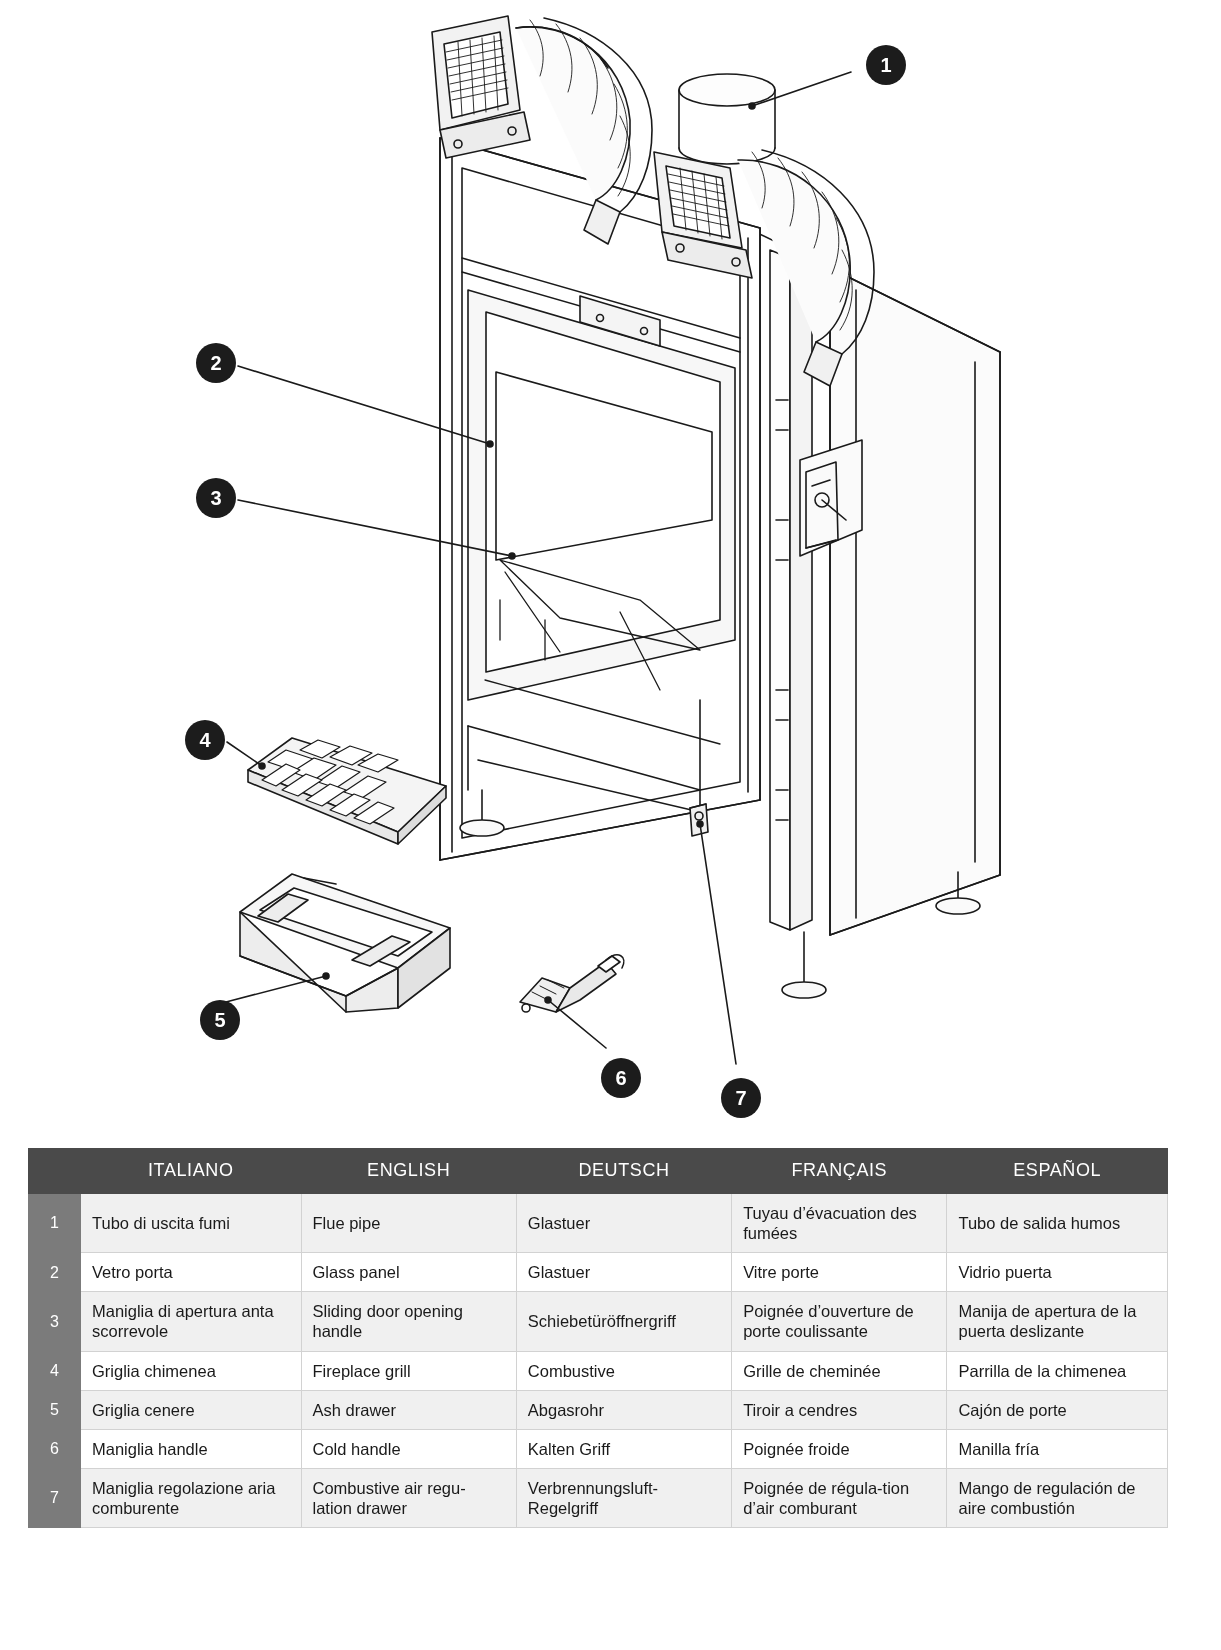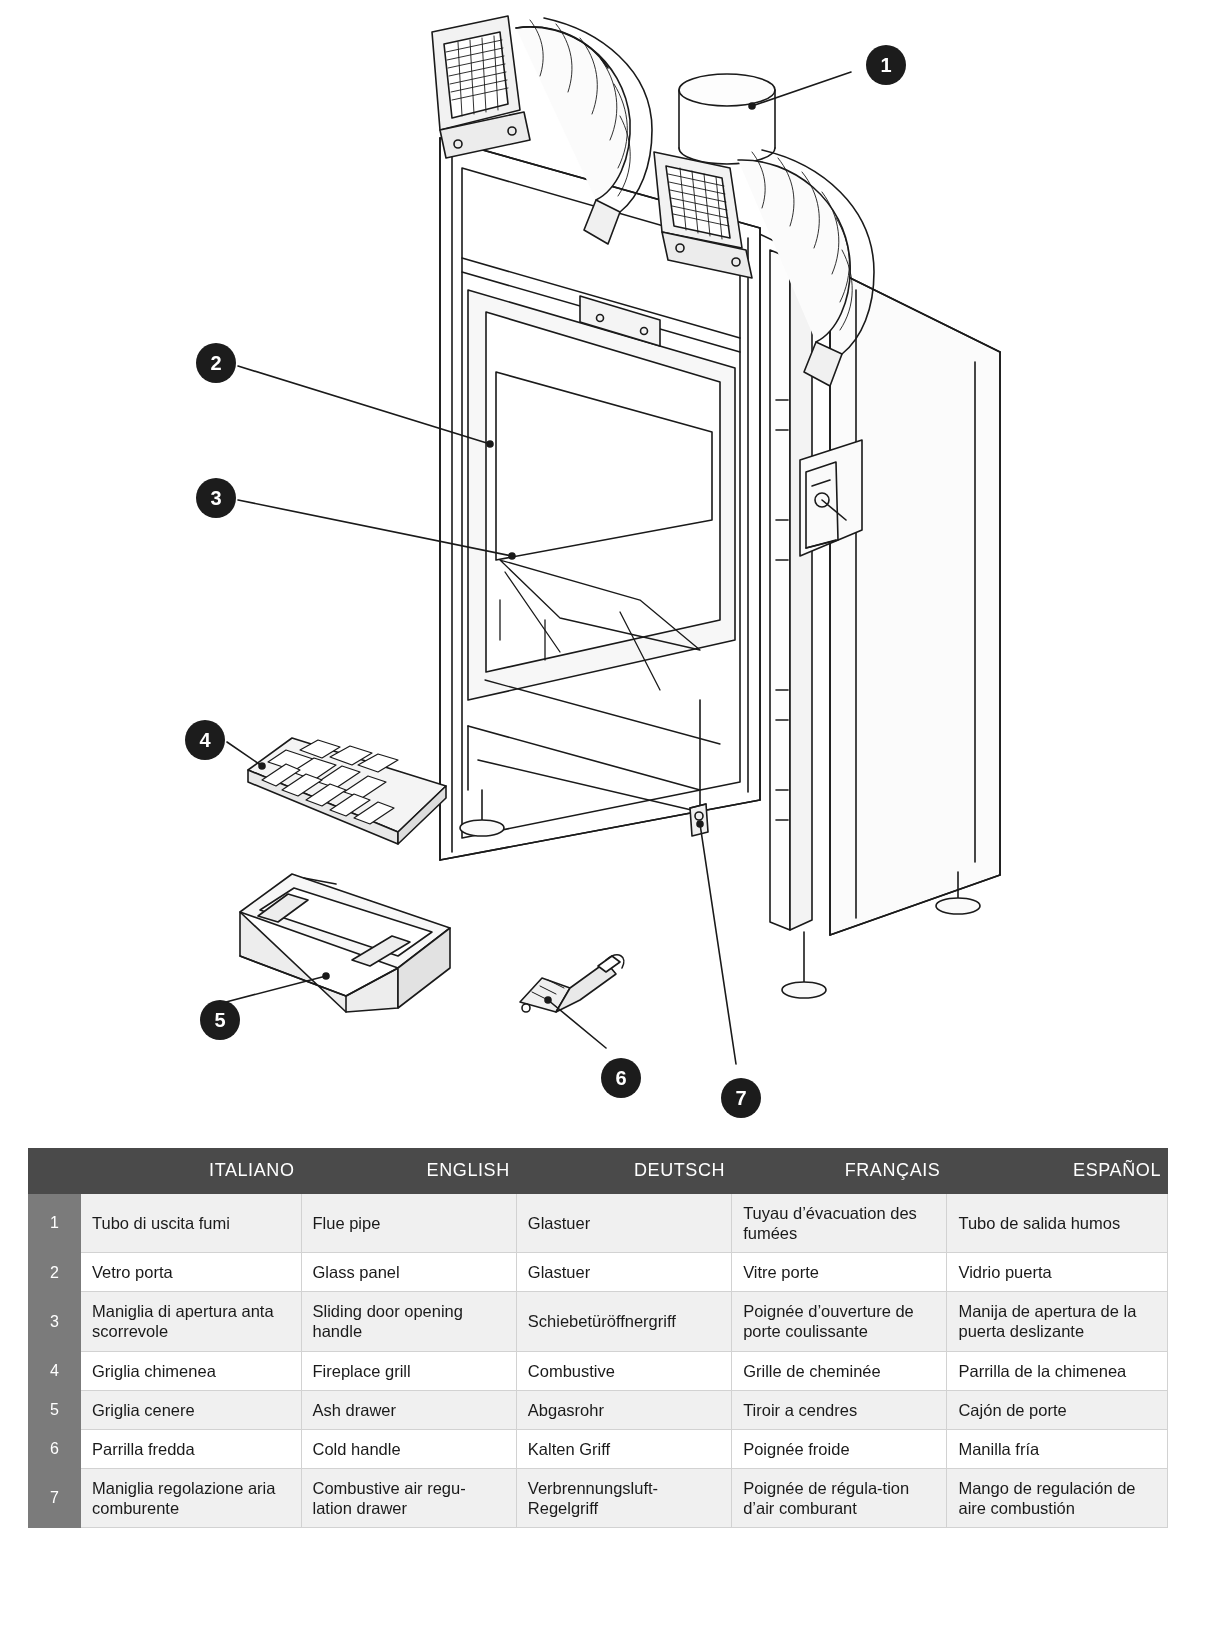--- a/index.html
+++ b/index.html
@@ -50,21 +50,21 @@
   #legend td, #legend th {
     border: 1px solid #d2d2d2;
     padding: 9px 11px;
     vertical-align: middle;
     font-weight: normal;
     line-height: 1.22;
   }
   #legend thead th {
     background: #4a4a4a;
     color: #ffffff;
-    text-align: right;
+    text-align: center;
     font-size: 18px;
     letter-spacing: 0.6px;
     padding: 11px 6px;
     border: 1px solid #4a4a4a;
   }
   #legend thead th.corner { background: #4a4a4a; }
   #legend td.num {
     background: #7b7b7b;
     color: #ffffff;
     text-align: center;
@@ -391,21 +391,21 @@
     <tr class="alt">
       <td class="num">5</td>
       <td>Griglia cenere</td>
       <td>Ash drawer</td>
       <td>Abgasrohr</td>
       <td>Tiroir a cendres</td>
       <td>Cajón de porte</td>
     </tr>
     <tr>
       <td class="num">6</td>
-      <td>Parrilla fredda</td>
+      <td>Maniglia handle</td>
       <td>Cold handle</td>
       <td>Kalten Griff</td>
       <td>Poignée froide</td>
       <td>Manilla fría</td>
     </tr>
     <tr class="alt">
       <td class="num">7</td>
       <td>Maniglia regolazione aria comburente</td>
       <td>Combustive air regu-lation drawer</td>
       <td>Verbrennungsluft-Regelgriff</td>

